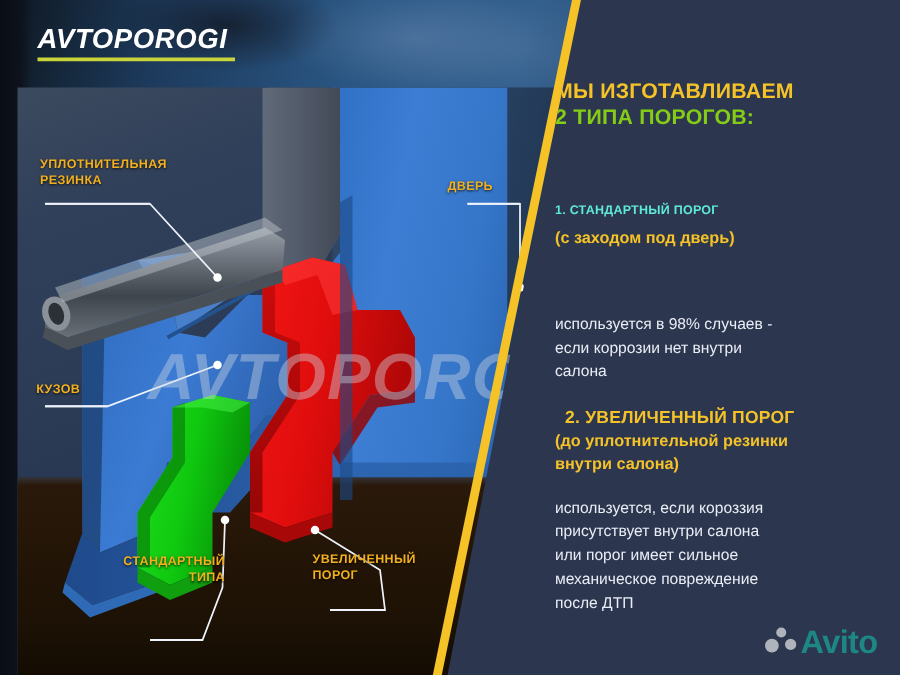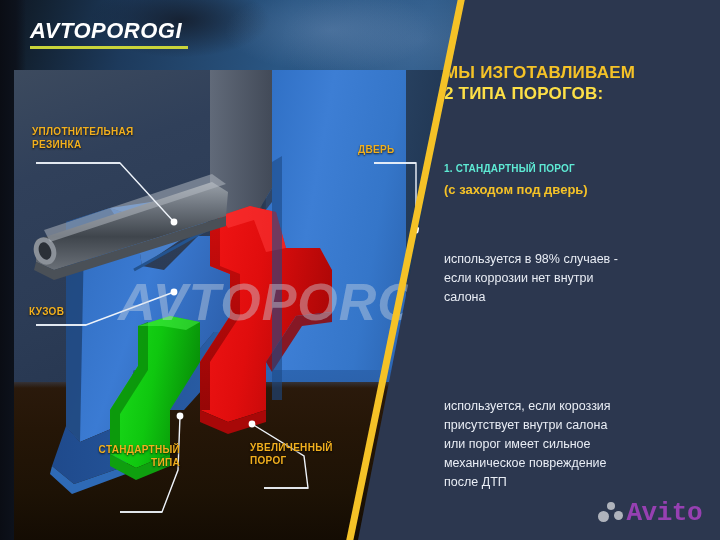--- a/index.html
+++ b/index.html
@@ -158,21 +158,21 @@
     left: 70px; top: 0;
     width: 298px; height: 540px;
   }
   .hdr {
     font-size: 17px;
     font-weight: 700;
     letter-spacing: .2px;
     line-height: 1.28;
   }
   #hdr1 { position:absolute; left:22px; top:62px;  color:#f5c227; }
-  #hdr2 { position:absolute; left:22px; top:83px;  color:#fde047; }
+  #hdr2 { position:absolute; left:22px; top:83px;  color:#84cc16; }
 
   #s1-title {
     position: absolute; left: 22px; top: 163px;
     font-size: 10px; font-weight: 700; color: #5eead4; letter-spacing: .2px;
   }
   #s1-sub {
     position: absolute; left: 22px; top: 182px;
     font-size: 13px; font-weight: 700; color: #f5c227;
   }
   #s1-body {
@@ -198,21 +198,21 @@
     position: absolute;
     right: 18px; bottom: 14px;
     display: flex; align-items: center; gap: 4px;
     opacity: .62;
   }
   #avito-mark { position: relative; width: 24px; height: 22px; }
   #avito-mark i { position: absolute; border-radius: 50%; background: #ffffff; display:block; }
   #avito-mark i:nth-child(1){ left:0;    top:9px;  width:11px; height:11px; }
   #avito-mark i:nth-child(2){ left:9px;  top:0;    width:8px;  height:8px;  }
   #avito-mark i:nth-child(3){ left:16px; top:9px;  width:9px;  height:9px;  }
-  #avito-word { font-size: 26px; font-weight: 700; color: #d946ef; line-height: 1; letter-spacing: -.5px; font-family: Liberation Mono, monospace; }
+  #avito-word { font-size: 26px; font-weight: 700; color: #14b8a6; line-height: 1; letter-spacing: -.5px; }
 </style>
 </head>
 <body>
 
 <div id="stage">
 
   <div id="left-half">
     <div id="photo-bg"></div>
     <div id="photo-dark-left"></div>
 
@@ -344,20 +344,23 @@
     <div id="right-inner">
       <div class="hdr" id="hdr1">МЫ ИЗГОТАВЛИВАЕМ</div>
       <div class="hdr" id="hdr2">2 ТИПА ПОРОГОВ:</div>
 
       <div id="s1-title">1. СТАНДАРТНЫЙ ПОРОГ</div>
       <div id="s1-sub">(с заходом под дверь)</div>
       <div id="s1-body">используется в 98% случаев -
 если коррозии нет внутри
 салона</div>
 
+      <div id="s2-title">2. УВЕЛИЧЕННЫЙ ПОРОГ</div>
+      <div id="s2-sub">(до уплотнительной резинки
+внутри салона)</div>
       <div id="s2-body">используется, если короззия
 присутствует внутри салона
 или порог имеет сильное
 механическое повреждение
 после ДТП</div>
     </div>
   </div>
 
   <div class="callout" id="c-door">ДВЕРЬ</div>
 

